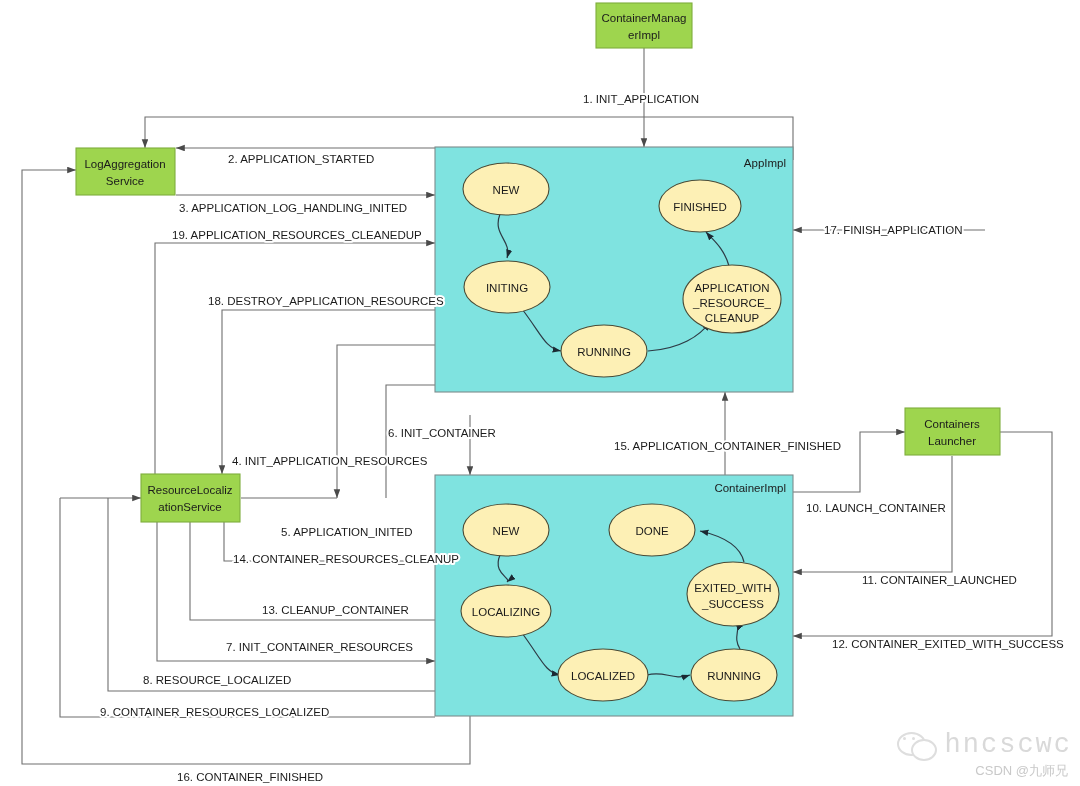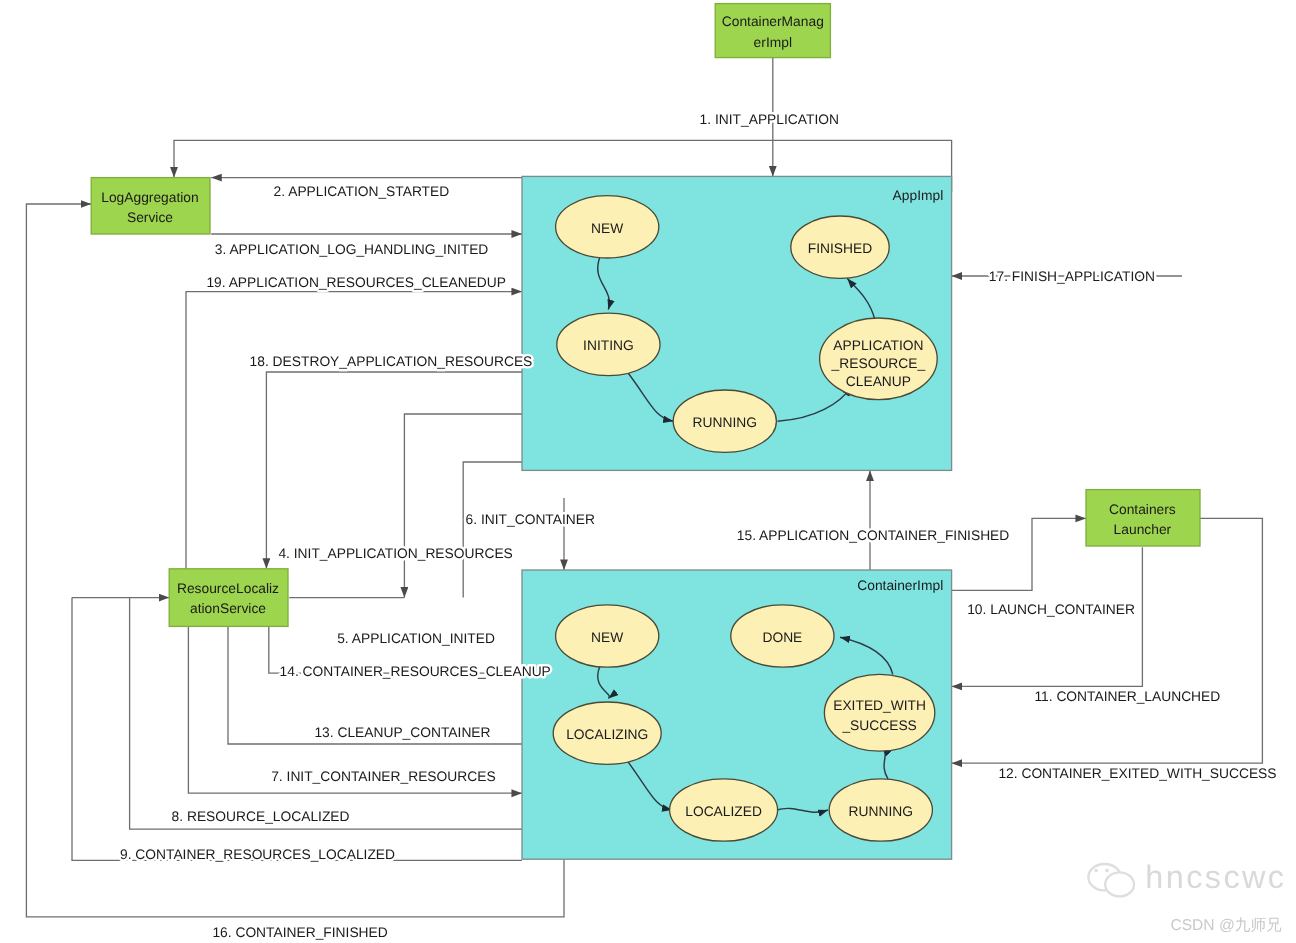--- a/index.html
+++ b/index.html
@@ -18,22 +18,22 @@
   .panel{fill:#7fe3e0;stroke:#7c8c8c;stroke-width:1.1;}
   .greenbox{fill:#9ed54e;stroke:#7fae3c;stroke-width:1.1;}
   .state{fill:#fdf0b5;stroke:#4a4a35;stroke-width:1.1;}
   text{font-family:"Liberation Sans","DejaVu Sans",sans-serif;fill:#1b1b1b;}
   .edge-label-bg{font-size:11.5px;paint-order:stroke;stroke:#ffffff;stroke-width:4px;stroke-linejoin:round;}
   .panel-title{font-size:11.5px;}
   .box-label{font-size:11.5px;text-anchor:middle;}
   .state-label{font-size:11.5px;text-anchor:middle;}
   .wm{position:absolute;right:8px;bottom:6px;text-align:right;user-select:none;}
   .wm-row{display:flex;align-items:center;justify-content:flex-end;gap:8px;}
-  .wm-name{font-size:27px;color:#d9d9d9;letter-spacing:2px;font-family:Liberation Sans, sans-serif;}
-  .wm-sub{font-size:13px;color:#c9c9c9;margin-top:15px;margin-right:4px;}
+  .wm-name{font-size:27px;color:#d9d9d9;letter-spacing:2px;font-family:Liberation Mono, monospace;}
+  .wm-sub{font-size:13px;color:#c9c9c9;margin-top:2px;margin-right:4px;}
   .wm-icon{width:40px;height:30px;position:relative;}
   .wm-icon .b1{position:absolute;left:0;top:2px;width:25px;height:20px;border:2px solid #dedede;border-radius:50%;}
   .wm-icon .b2{position:absolute;left:14px;top:9px;width:22px;height:18px;border:2px solid #dedede;border-radius:50%;background:#fff;}
   .wm-icon .d{position:absolute;width:3px;height:3px;background:#dedede;border-radius:50%;}
 </style>
 </head>
 <body>
 
 <div id="diagram-root">
 <svg class="canvas" viewBox="0 0 1080 786">

